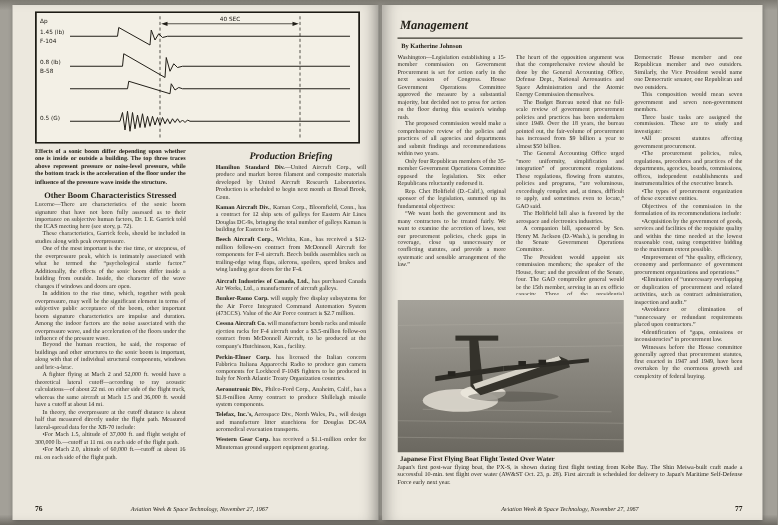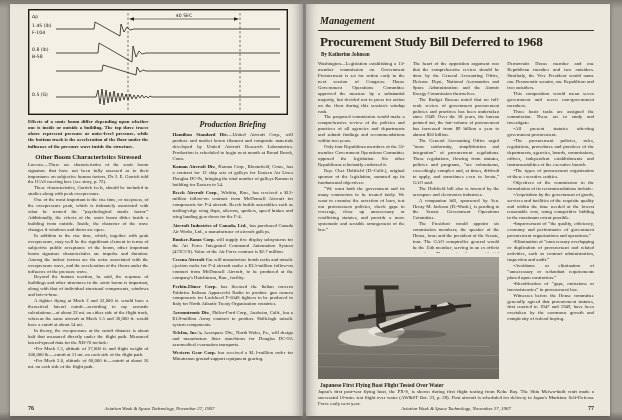--- a/index.html
+++ b/index.html
@@ -141,21 +141,20 @@
       <span class="pnum right"></span>
     </div>
   </div>
 
   <div class="page" id="right-page">
 
     <div class="sect-wrap">
       <span class="sect">Management</span>
     </div>
 
-    <h1 class="headline">Procurement Study Bill Deferred to 1968</h1>
     <div class="byline">By Katherine Johnson</div>
 
     <div class="rp-main">
       <div class="rcol bt" id="rcol1">
 
       <p>Washington—Legislation establishing a 15-member commission on Government Procurement is set for action early in the next session of Congress. House Government Operations Committee approved the measure by a substantial majority, but decided not to press for action on the floor during this session's windup rush.</p>
           <p>The proposed commission would make a comprehensive review of the policies and practices of all agencies and departments and submit findings and recommendations within two years.</p>
           <p>Only four Republican members of the 35-member Government Operations Committee opposed the legislation. Six other Republicans reluctantly endorsed it.</p>
           <p>Rep. Chet Holifield (D.-Calif.), original sponsor of the legislation, summed up its fundamental objectives:</p>
           <p>“We want both the government and its many contractors to be treated fairly. We want to examine the accretion of laws, test our procurement policies, check gaps in coverage, close up unnecessary or conflicting statutes, and provide a more systematic and sensible arrangement of the law.”</p>

